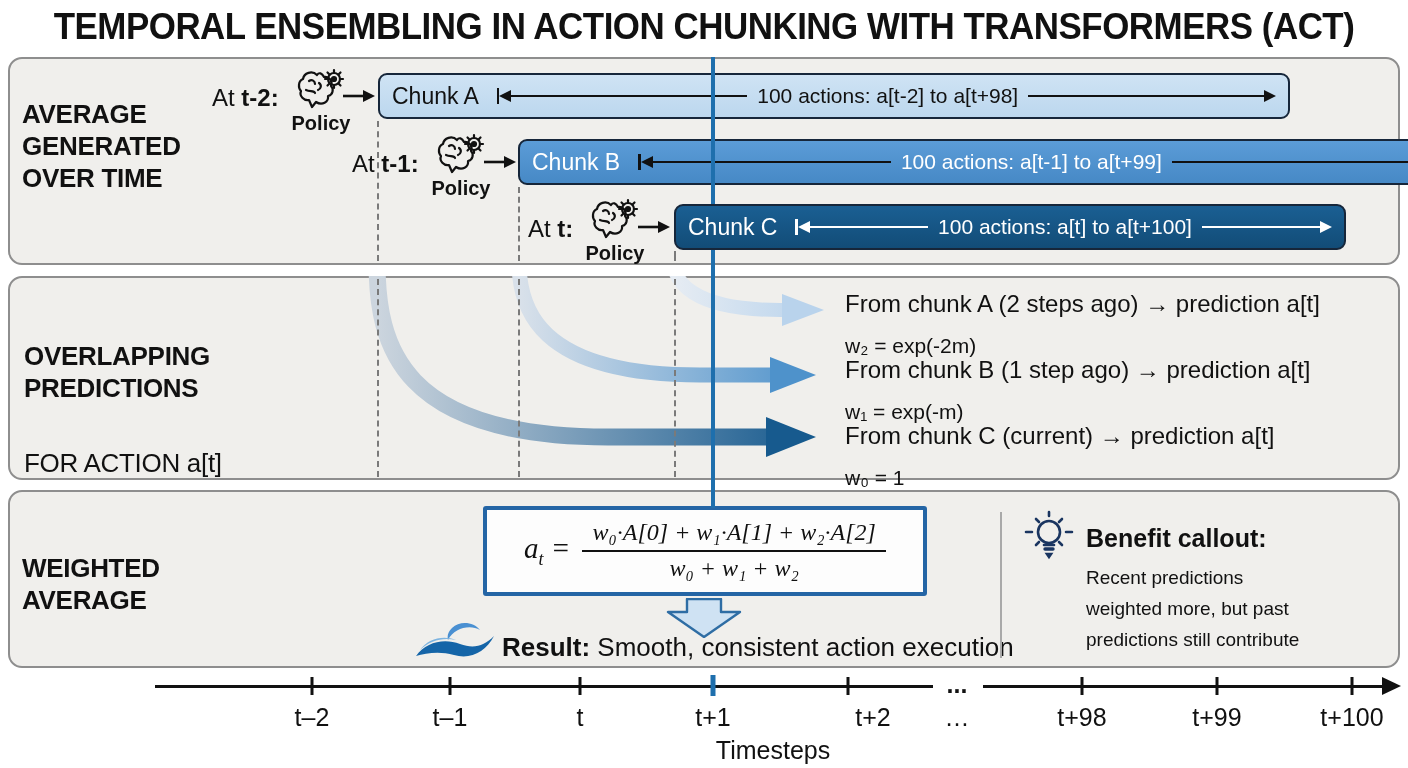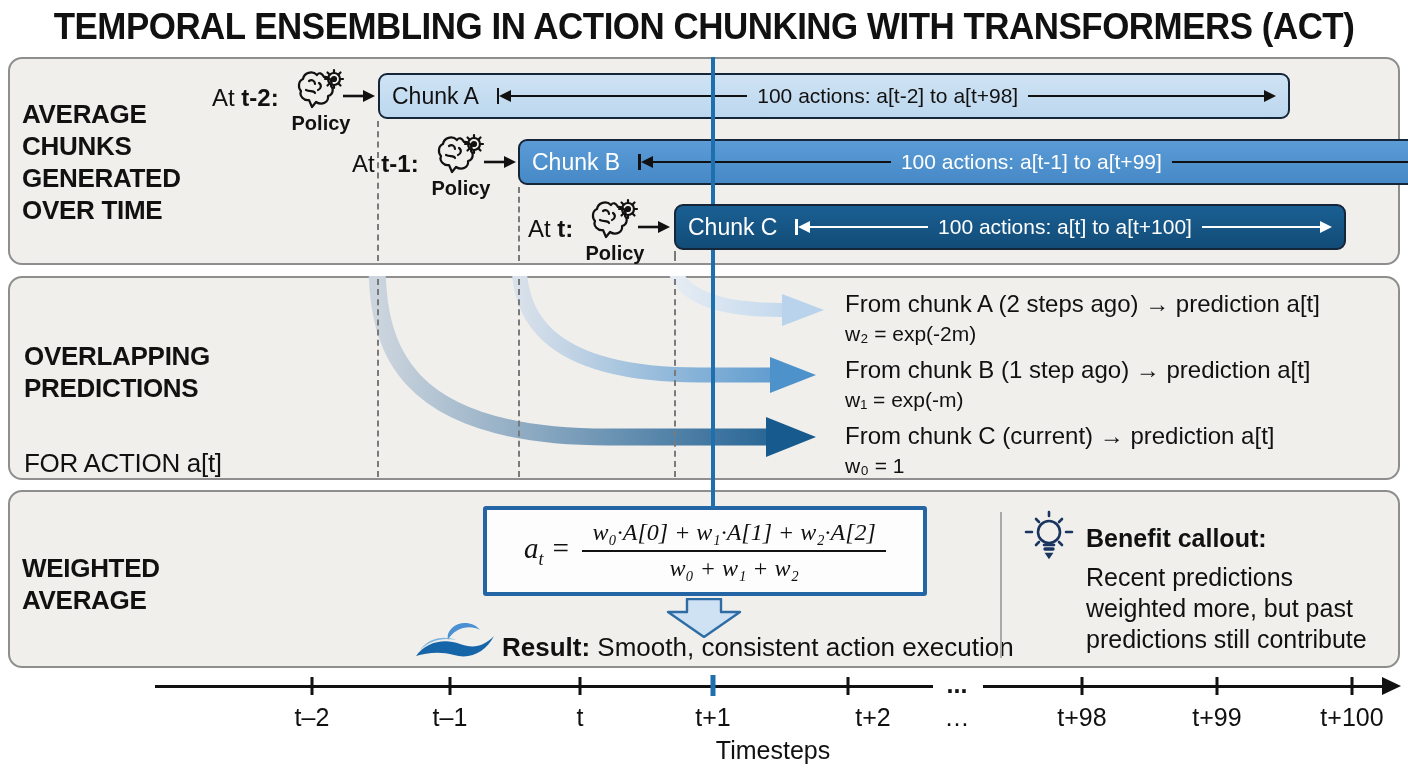--- a/index.html
+++ b/index.html
@@ -45,39 +45,39 @@
   .mw .tri-r{border-left:12px solid #fff;}
   .bar-b .m-text,.bar-c .m-text{color:#fff;}
 
   
   .dash{width:0;border-left:2px dashed #7a7a7a;z-index:1;}
   .vline{width:4px;background:#1e6fad;z-index:5;}
 
   
   .pred-block{white-space:nowrap;}
   .pred-main{font-size:24px;}
-  .pred-weight{font-size:21px;margin-top:4px;}
+  .pred-weight{font-size:21px;margin-top:16px;}
 
   
   .formula-box{left:483px;top:506px;width:444px;height:90px;background:#fdfdfd;
                border:4px solid #2465a5;border-radius:3px;display:flex;align-items:center;
                justify-content:center;gap:12px;box-sizing:border-box;z-index:4;}
   .math{font-family:"Liberation Serif","DejaVu Serif",serif;font-style:italic;}
   .lhs{font-size:29px;}
   .lhs sub{font-size:18px;}
   .frac{text-align:center;font-size:24px;line-height:1.15;}
   .frac-top{padding:0 10px 3px 10px;border-bottom:2.5px solid #111;}
   .frac-bot{padding-top:3px;}
 
   .result-line{font-size:26px;white-space:nowrap;}
   .result-line b{font-weight:bold;}
 
   .divider{width:2px;background:#a9a9a9;}
   .callout-title{font-size:25px;font-weight:bold;white-space:nowrap;}
-  .callout-body{font-size:25px;line-height:31px;white-space:nowrap;}
+  .callout-body{font-size:19px;line-height:31px;white-space:nowrap;}
 
   
   .axis-seg{height:3px;background:#111;}
   .axis-head{width:0;height:0;border-top:9px solid transparent;border-bottom:9px solid transparent;
              border-left:19px solid #111;}
   .tick{width:3px;height:18px;background:#111;transform:translateX(-50%);}
   .tick-blue{width:5px;height:21px;background:#1e6fad;}
   .tick-label{font-size:25px;transform:translateX(-50%);white-space:nowrap;}
   .axis-dots{font-size:25px;font-weight:bold;transform:translateX(-50%);}
   .axis-title{font-size:25px;transform:translateX(-50%);}
@@ -88,21 +88,20 @@
 <div class="stage">
 
   <div class="abs title">TEMPORAL ENSEMBLING IN ACTION CHUNKING WITH TRANSFORMERS (ACT)</div>
 
   <div class="abs panel p1"></div>
   <div class="abs panel p2"></div>
   <div class="abs panel p3"></div>
 
   <div class="abs panel-label" style="left:22px;top:98px;">
     <div>AVERAGE</div>
-    <div>CHUNKS</div>
     <div>GENERATED</div>
     <div>OVER TIME</div>
   </div>
 
   <div class="abs dash" style="left:377px;top:121px;height:140px;"></div>
   <div class="abs dash" style="left:518px;top:187px;height:74px;"></div>
   <div class="abs dash" style="left:674px;top:251px;height:10px;"></div>
 
   <div class="abs dash" style="left:377px;top:279px;height:198px;"></div>
   <div class="abs dash" style="left:518px;top:279px;height:198px;"></div>

